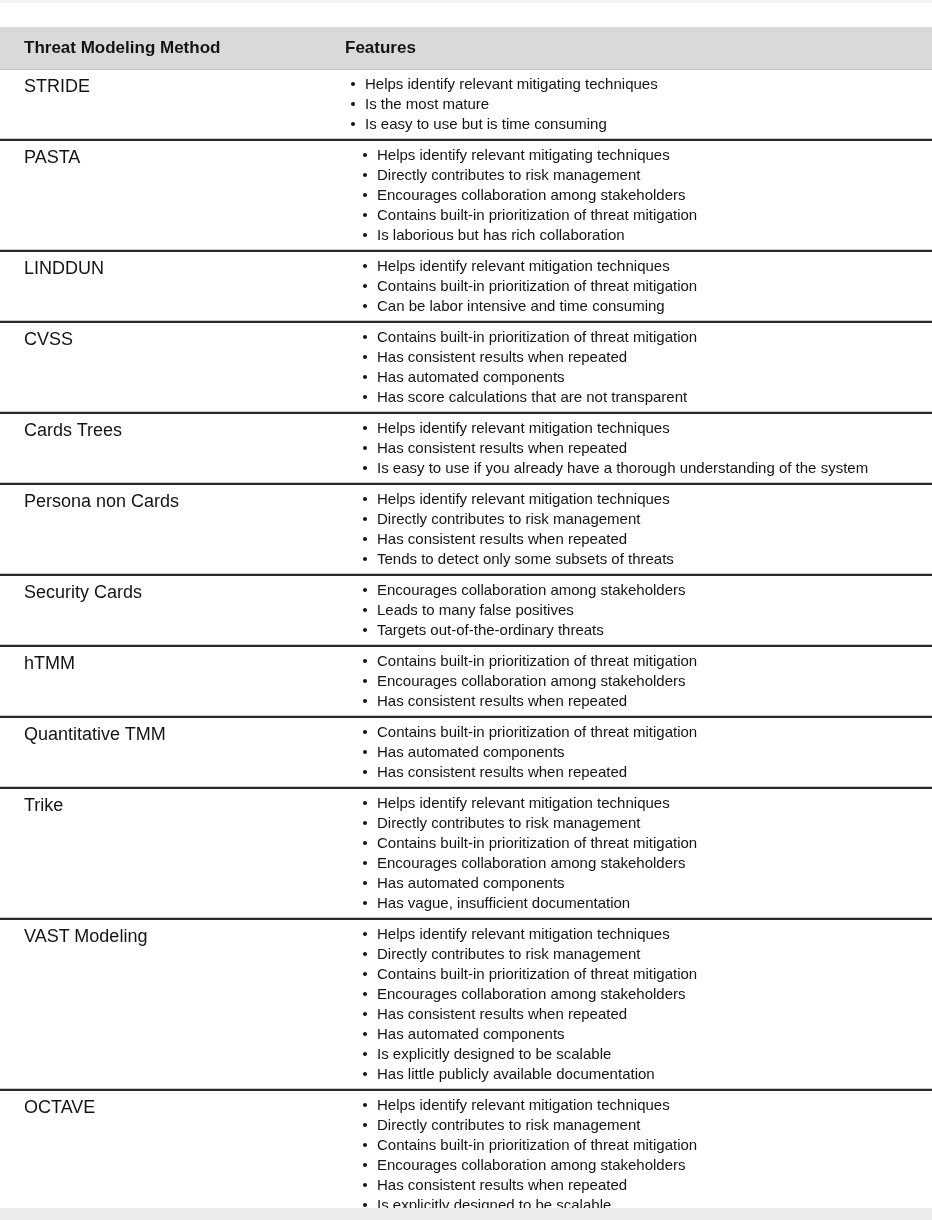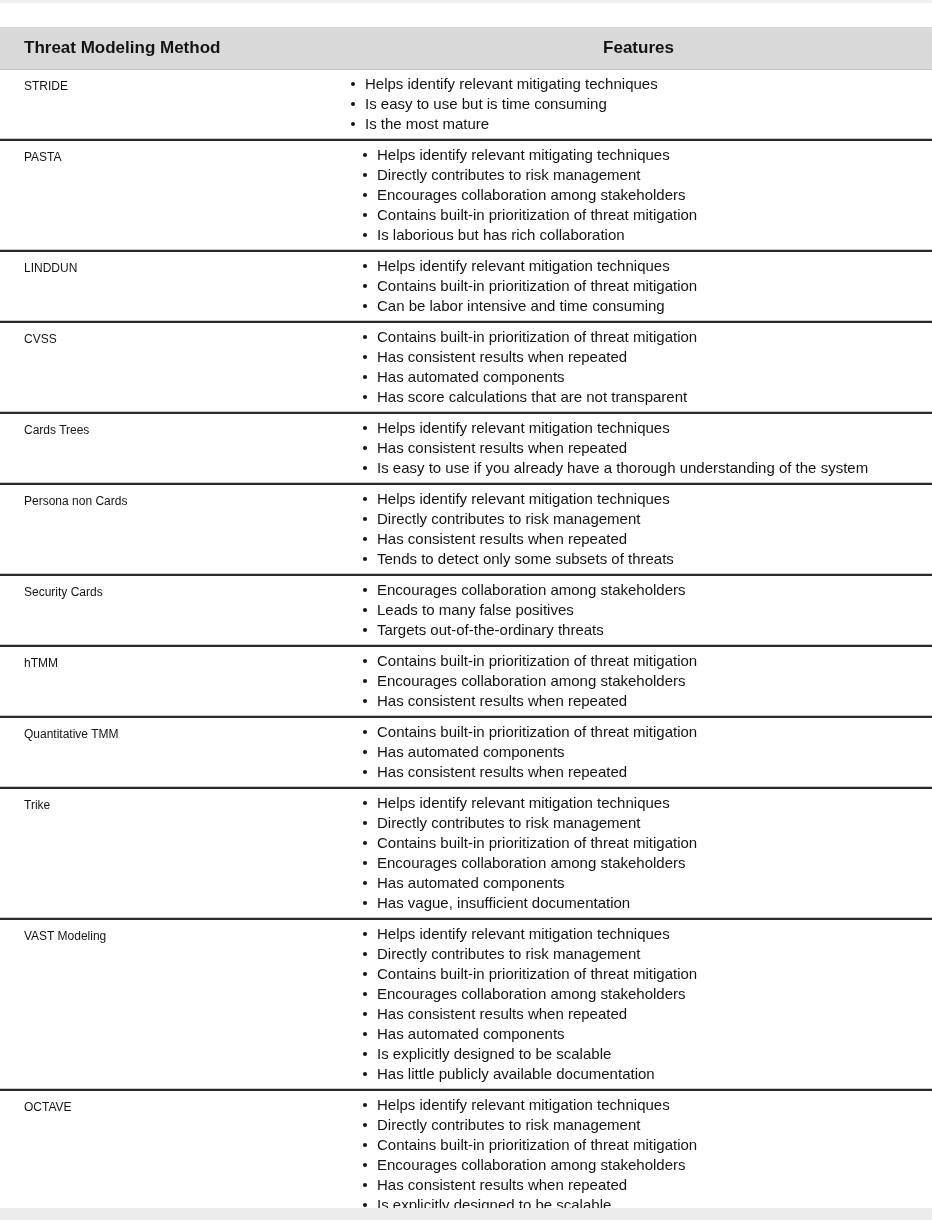--- a/index.html
+++ b/index.html
@@ -36,35 +36,35 @@
     height: 43px;
     background: var(--header-bg);
     display: grid;
     grid-template-columns: 344px 1fr;
     align-items: center;
     font-size: 17px;
     font-weight: bold;
     border-bottom: 1px solid #c4c4c4;
   }
   .th-method { padding-left: 24px; }
-  .th-features { padding-left: 1px; text-align: center; }
+  .th-features { padding-left: 1px; }
   .row {
     display: grid;
     grid-template-columns: 344px 1fr;
     padding: 4px 0 5px;
   }
   .row + .row {
     border-top: 2px solid var(--divider);
     box-shadow: 0 -1px 0 0 var(--divider-light);
     gap: 12px;
   }
   .method-cell {
     padding-left: 24px;
     padding-top: 1px;
-    font-size: 12px;
+    font-size: 18px;
     line-height: 22px;
   }
   .features-cell {
     list-style: none;
     margin: 0;
     padding: 0 7px 0 4px;
   }
   .features-cell li {
     display: flex;
     align-items: flex-start;
@@ -102,25 +102,25 @@
   <div id="rows">
       <div class="row">
         <div class="method-cell">STRIDE</div>
         <ul class="features-cell">
           <li>
             <span class="dot"></span>
             <span>Helps identify relevant mitigating techniques</span>
           </li>
           <li>
             <span class="dot"></span>
+            <span>Is the most mature</span>
+          </li>
+          <li>
+            <span class="dot"></span>
             <span>Is easy to use but is time consuming</span>
-          </li>
-          <li>
-            <span class="dot"></span>
-            <span>Is the most mature</span>
           </li>
         </ul>
       </div>
       <div class="row">
         <div class="method-cell">PASTA</div>
         <ul class="features-cell">
           <li>
             <span class="dot"></span>
             <span>Helps identify relevant mitigating techniques</span>
           </li>

